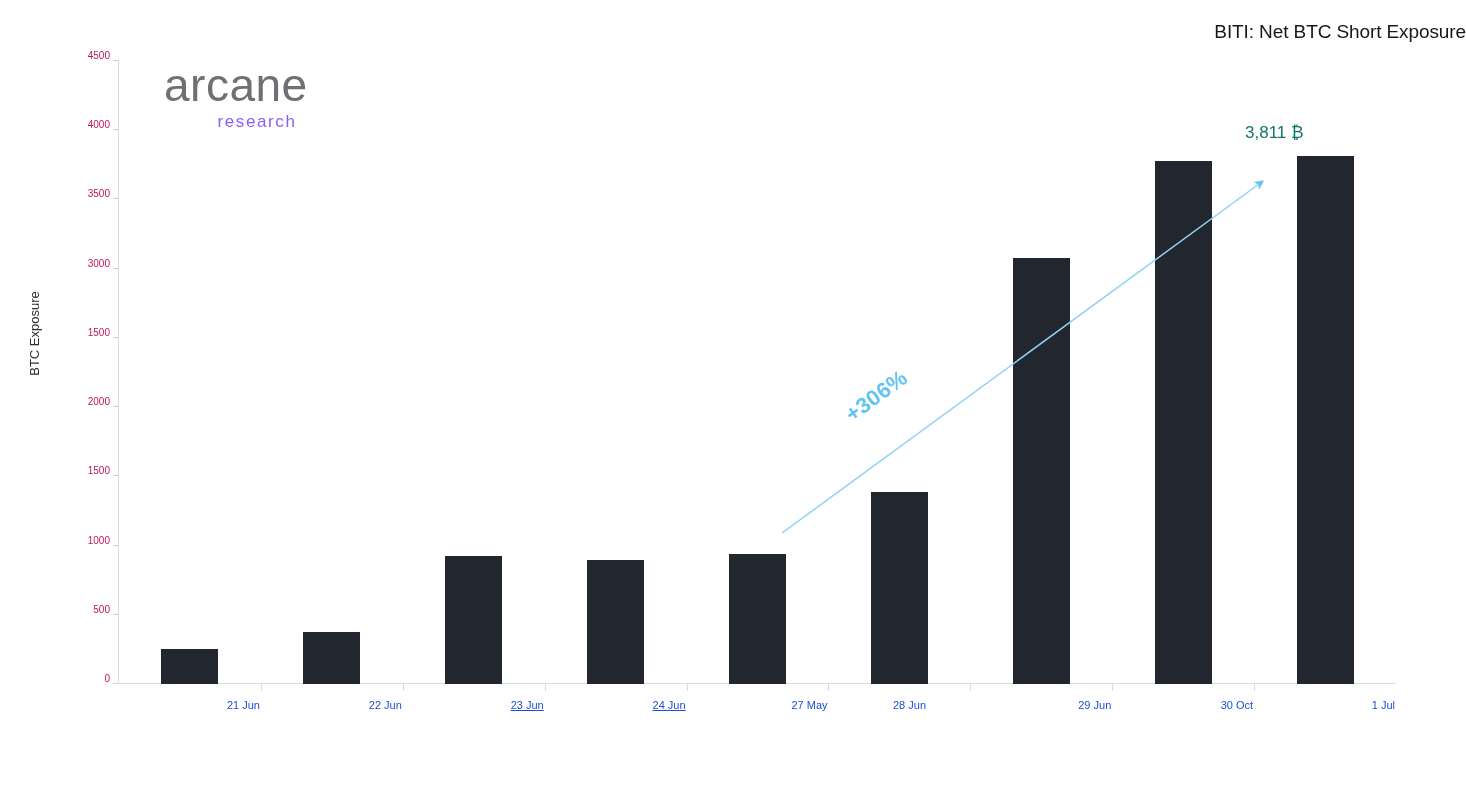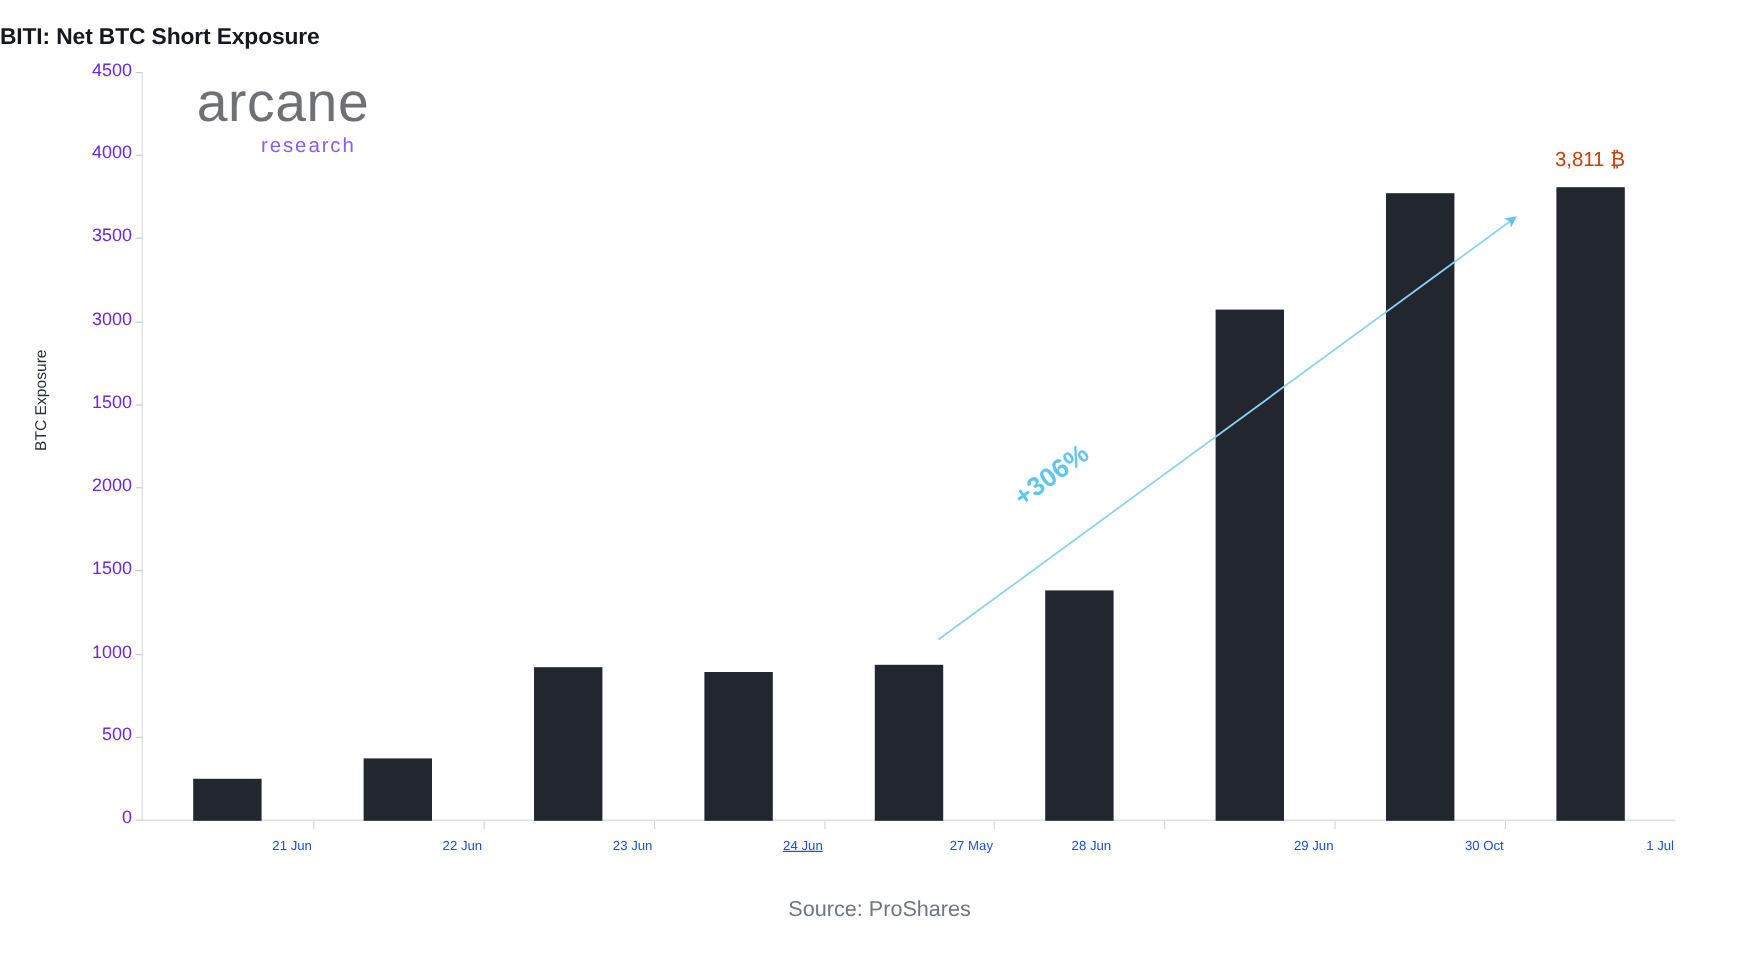--- a/index.html
+++ b/index.html
@@ -22,23 +22,23 @@
     width: 1466px;
     height: 809px;
   }
 
   
   #chart-title {
     position: absolute;
     left: 0;
     top: 21px;
     width: 1466px;
-    text-align: left;
+    text-align: right;
     font-size: 19px;
-    font-weight: bold;
+    font-weight: normal;
     letter-spacing: -0.1px;
     color: #16181d;
   }
 
   
   #brand-logo {
     position: absolute;
     left: 141px;
     top: 62px;
     width: 220px;
@@ -71,22 +71,22 @@
     width: 160px;
     text-align: center;
     font-size: 13px;
     color: #2b2f36;
     transform: rotate(-90deg);
   }
   .y-tick-label {
     position: absolute;
     width: 62px;
     text-align: right;
-    font-size: 15px;
-    color: #6d28d9;
+    font-size: 10px;
+    color: #be185d;
   }
   .y-tick-mark {
     position: absolute;
     width: 6px;
     height: 1px;
     background: #c9ccd1;
   }
 
   
   #x-axis-line {
@@ -134,23 +134,22 @@
     text-align: right;
     font-size: 11px;
     color: #1d4ed8;
   }
 
   
   #last-value-label {
     position: absolute;
     top: 134px;
     width: 160px;
-    text-align: center;
     font-size: 17px;
-    color: #c2410c;
+    color: #0f766e;
   }
 
   
   #growth-arrow {
     position: absolute;
     left: 0; top: 0;
     width: 1466px;
     height: 809px;
     pointer-events: none;
   }
@@ -228,21 +227,21 @@
       <div class="bar" style="background: rgb(34, 38, 46); left: 1035.67px; height: 522.628px;"></div>
       <div class="bar" style="background: rgb(34, 38, 46); left: 1177.56px; height: 527.612px;"></div>
     </div>
 
   <div id="x-ticks">
       <div class="x-tick-mark" style="left: 260.889px;"></div>
       <div class="x-tick-label" style="left: 119.944px;">21 Jun</div>
       <div class="x-tick-mark" style="left: 402.778px;"></div>
       <div class="x-tick-label" style="left: 261.833px;">22 Jun</div>
       <div class="x-tick-mark" style="left: 544.667px;"></div>
-      <div class="x-tick-label" style="left: 403.722px;">23 Jun</div>
+      <div class="x-tick-label" style="left: 403.722px; text-decoration: underline;">23 Jun</div>
       <div class="x-tick-mark" style="left: 686.556px;"></div>
       <div class="x-tick-label" style="left: 545.611px; text-decoration: underline;">24 Jun</div>
       <div class="x-tick-mark" style="left: 828.444px;"></div>
       <div class="x-tick-label" style="left: 687.5px;">27 May</div>
       <div class="x-tick-mark" style="left: 970.333px;"></div>
       <div class="x-tick-label" style="left: 786px;">28 Jun</div>
       <div class="x-tick-mark" style="left: 1112.22px;"></div>
       <div class="x-tick-label" style="left: 971.278px;">29 Jun</div>
       <div class="x-tick-mark" style="left: 1254.11px;"></div>
       <div class="x-tick-label" style="left: 1113.17px;">30 Oct</div>
@@ -255,15 +254,14 @@
     <defs>
       <marker id="arrowhead" markerWidth="7" markerHeight="7" refX="2.2" refY="3.2" orient="auto">
         <path d="M0,0 L6.4,3.2 L0,6.4 L1.6,3.2 Z" fill="#63c4ef"></path>
       </marker>
     </defs>
     <line x1="782" y1="533" x2="1259" y2="184" stroke="#8ed2f2" stroke-width="1.5" marker-end="url(#arrowhead)"></line>
   </svg>
 
   <div id="growth-annotation-label">+306%</div>
 
-  <div id="source-note">Source: ProShares</div>
 
 </div>
 
 </body></html>

